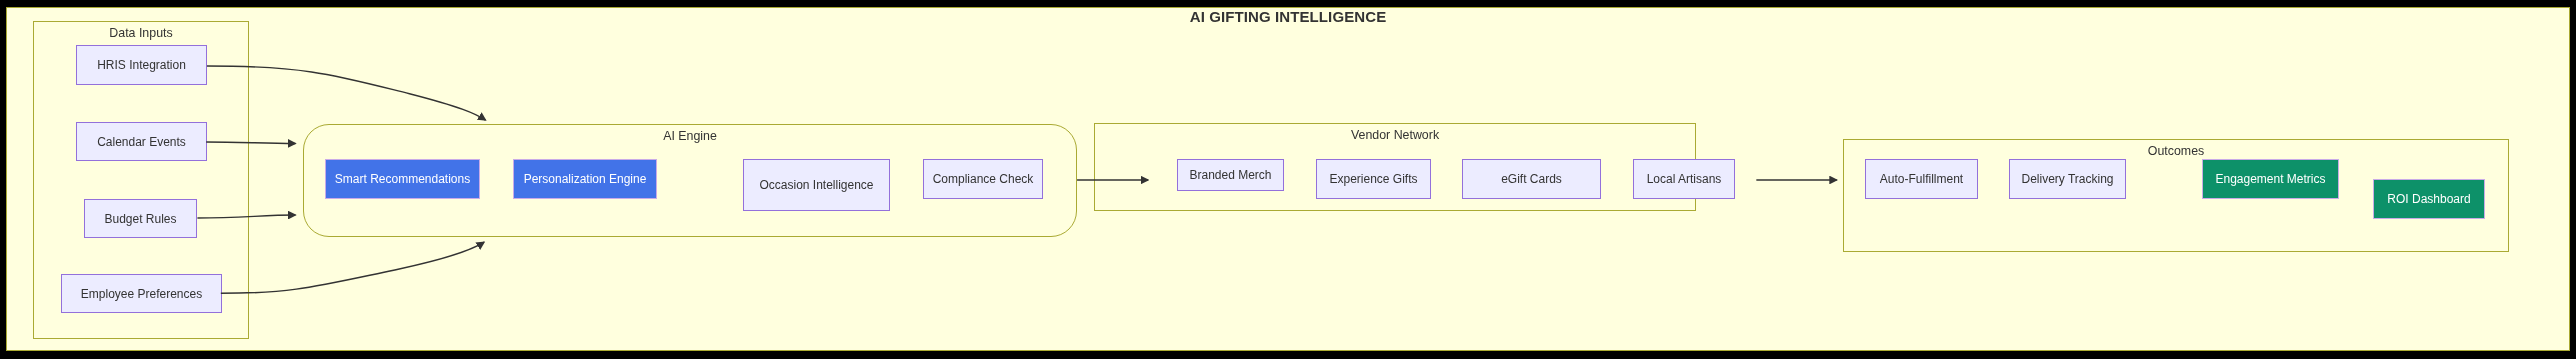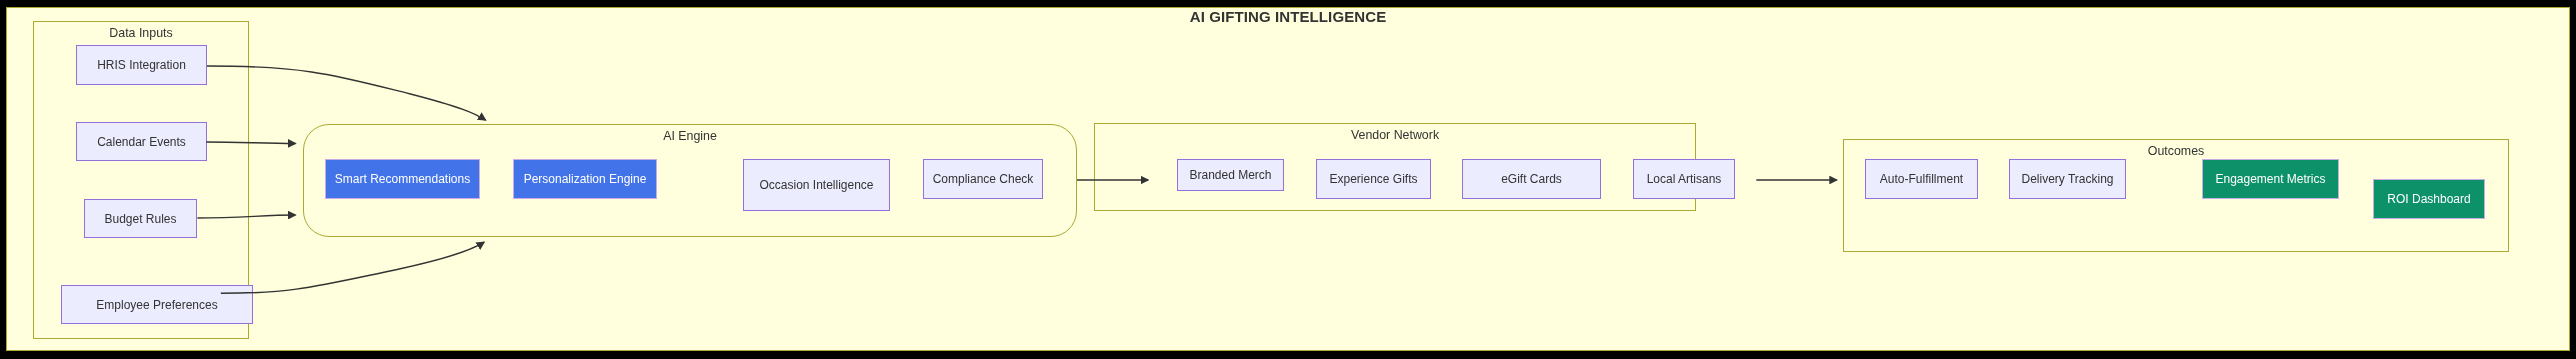--- a/index.html
+++ b/index.html
@@ -98,21 +98,21 @@
 <div class="diagram-title">
   <div>AI GIFTING INTELLIGENCE</div>
 </div>
 
 <div class="group" style="left:33px; top:20.5px; width:216px; height:318px;">
   <div class="group-label">Data Inputs</div>
 </div>
 <div class="node" style="left:76px; top:45px; width:131px; height:40px;">HRIS Integration</div>
 <div class="node" style="left:76px; top:122px; width:131px; height:39px;">Calendar Events</div>
 <div class="node" style="left:84px; top:199px; width:113px; height:39px;">Budget Rules</div>
-<div class="node" style="left:61px; top:274px; width:192px; height:39px;margin-top:11px;">Employee Preferences</div>
+<div class="node" style="left:61px; top:274px; width:161px; height:39px;">Employee Preferences</div>
 
 <div class="group" style="left:303px; top:124px; width:774px; height:113px;border-radius:26px;">
   <div class="group-label">AI Engine</div>
 </div>
 <div class="node blue" style="left:325px; top:159px; width:155px; height:40px;">Smart Recommendations</div>
 <div class="node blue" style="left:513px; top:159px; width:144px; height:40px;">Personalization Engine</div>
 <div class="node" style="left:743px; top:159px; width:147px; height:52px;">Occasion Intelligence</div>
 <div class="node" style="left:923px; top:159px; width:120px; height:40px;">Compliance Check</div>
 
 <div class="group" style="left:1094px; top:123px; width:602px; height:88px;">

